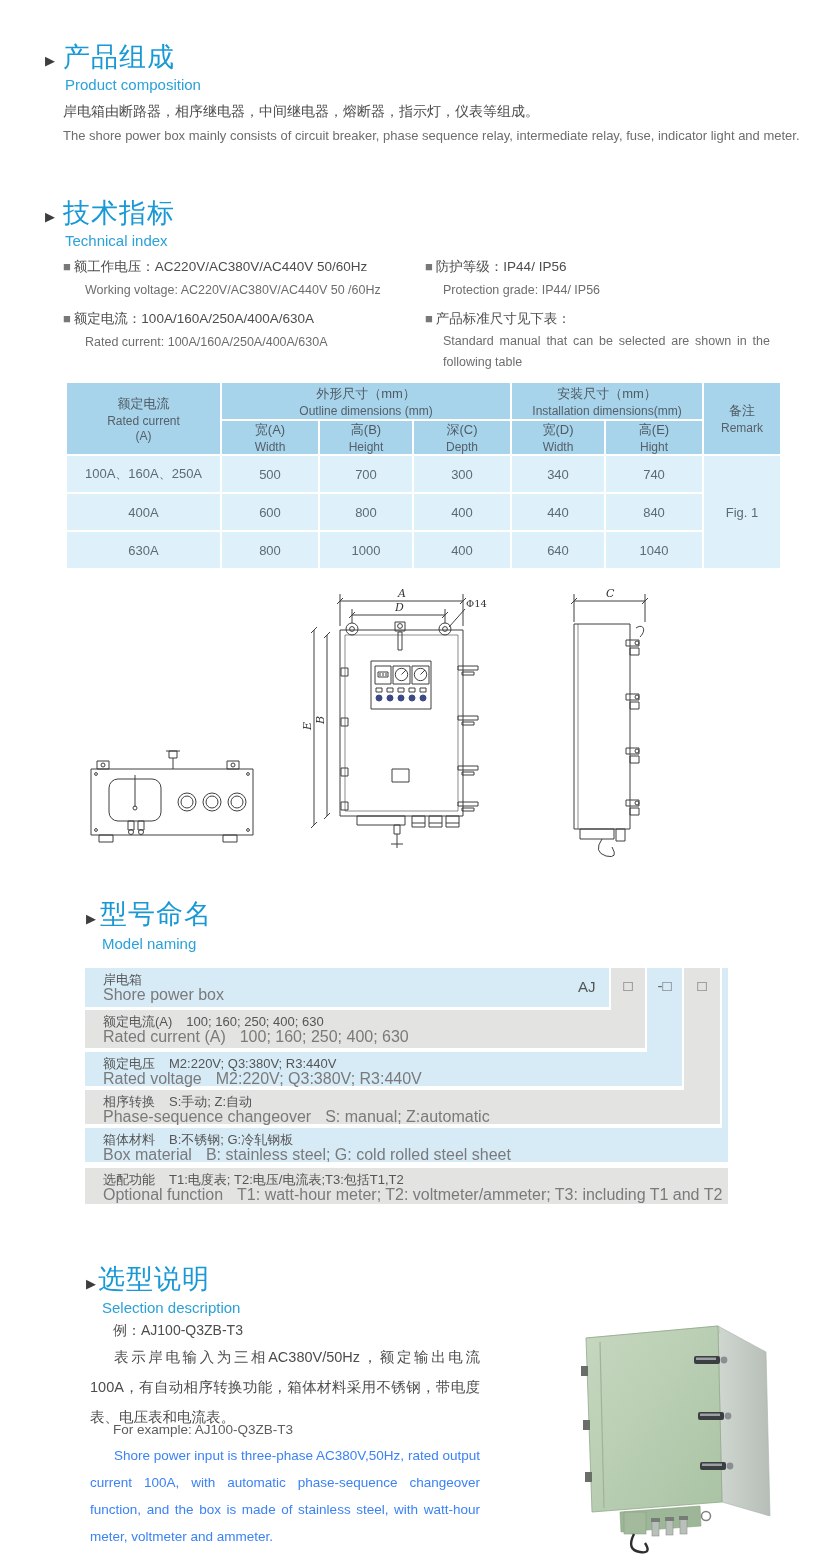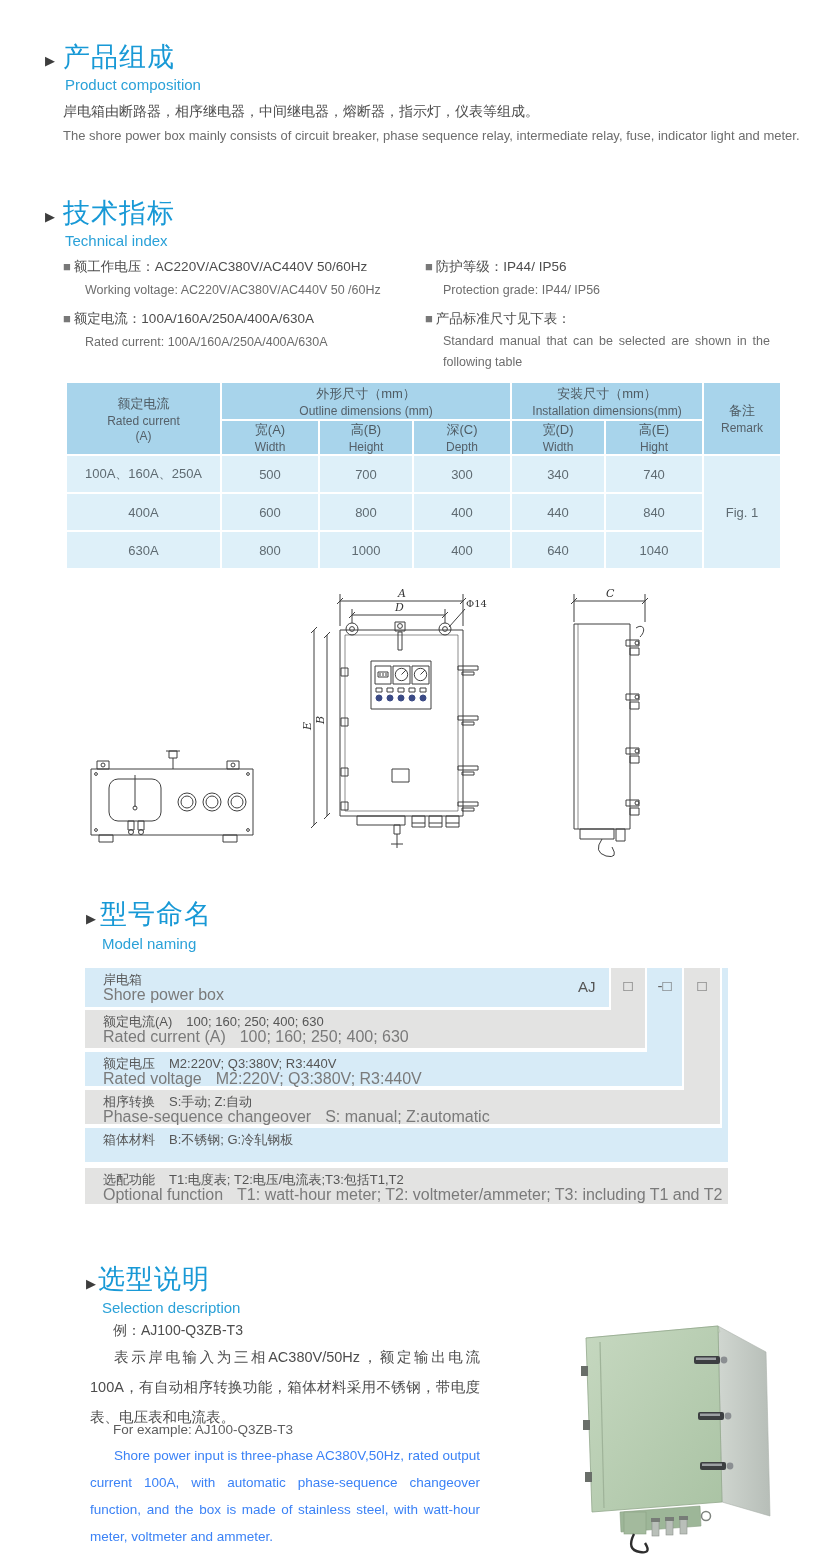--- a/index.html
+++ b/index.html
@@ -325,20 +325,21 @@
     <div class="nrow bg-blue" style="top:84px;height:34px;width:597px;">
       <div class="l1"><span>额定电压</span><span class="val">M2:220V;  Q3:380V;  R3:440V</span></div>
       <div class="l2"><span>Rated voltage</span><span class="val">M2:220V;  Q3:380V;  R3:440V</span></div>
     </div>
     <div class="nrow bg-gray" style="top:122px;height:34px;width:635px;">
       <div class="l1"><span>相序转换</span><span class="val">S:手动; Z:自动</span></div>
       <div class="l2"><span>Phase-sequence changeover</span><span class="val">S: manual;  Z:automatic</span></div>
     </div>
     <div class="nrow bg-blue" style="top:160px;height:34px;width:643px;">
       <div class="l1"><span>箱体材料</span><span class="val">B:不锈钢;  G:冷轧钢板</span></div>
+      <div class="l2"><span>Box material</span><span class="val">B: stainless steel; G: cold rolled steel sheet</span></div>
     </div>
     <div class="nrow bg-gray" style="top:200px;height:36px;width:643px;">
       <div class="l1"><span>选配功能</span><span class="val">T1:电度表;  T2:电压/电流表;T3:包括T1,T2</span></div>
       <div class="l2"><span>Optional function</span><span class="val">T1: watt-hour meter; T2: voltmeter/ammeter; T3: including T1 and T2</span></div>
     </div>
   </div>
 
   <span class="abs tri" style="left:86px;top:1277px;">▶</span>
   <div class="abs h-zh" style="left:98px;top:1268px;">选型说明</div>
   <div class="abs h-en" style="left:102px;top:1300px;">Selection description</div>

